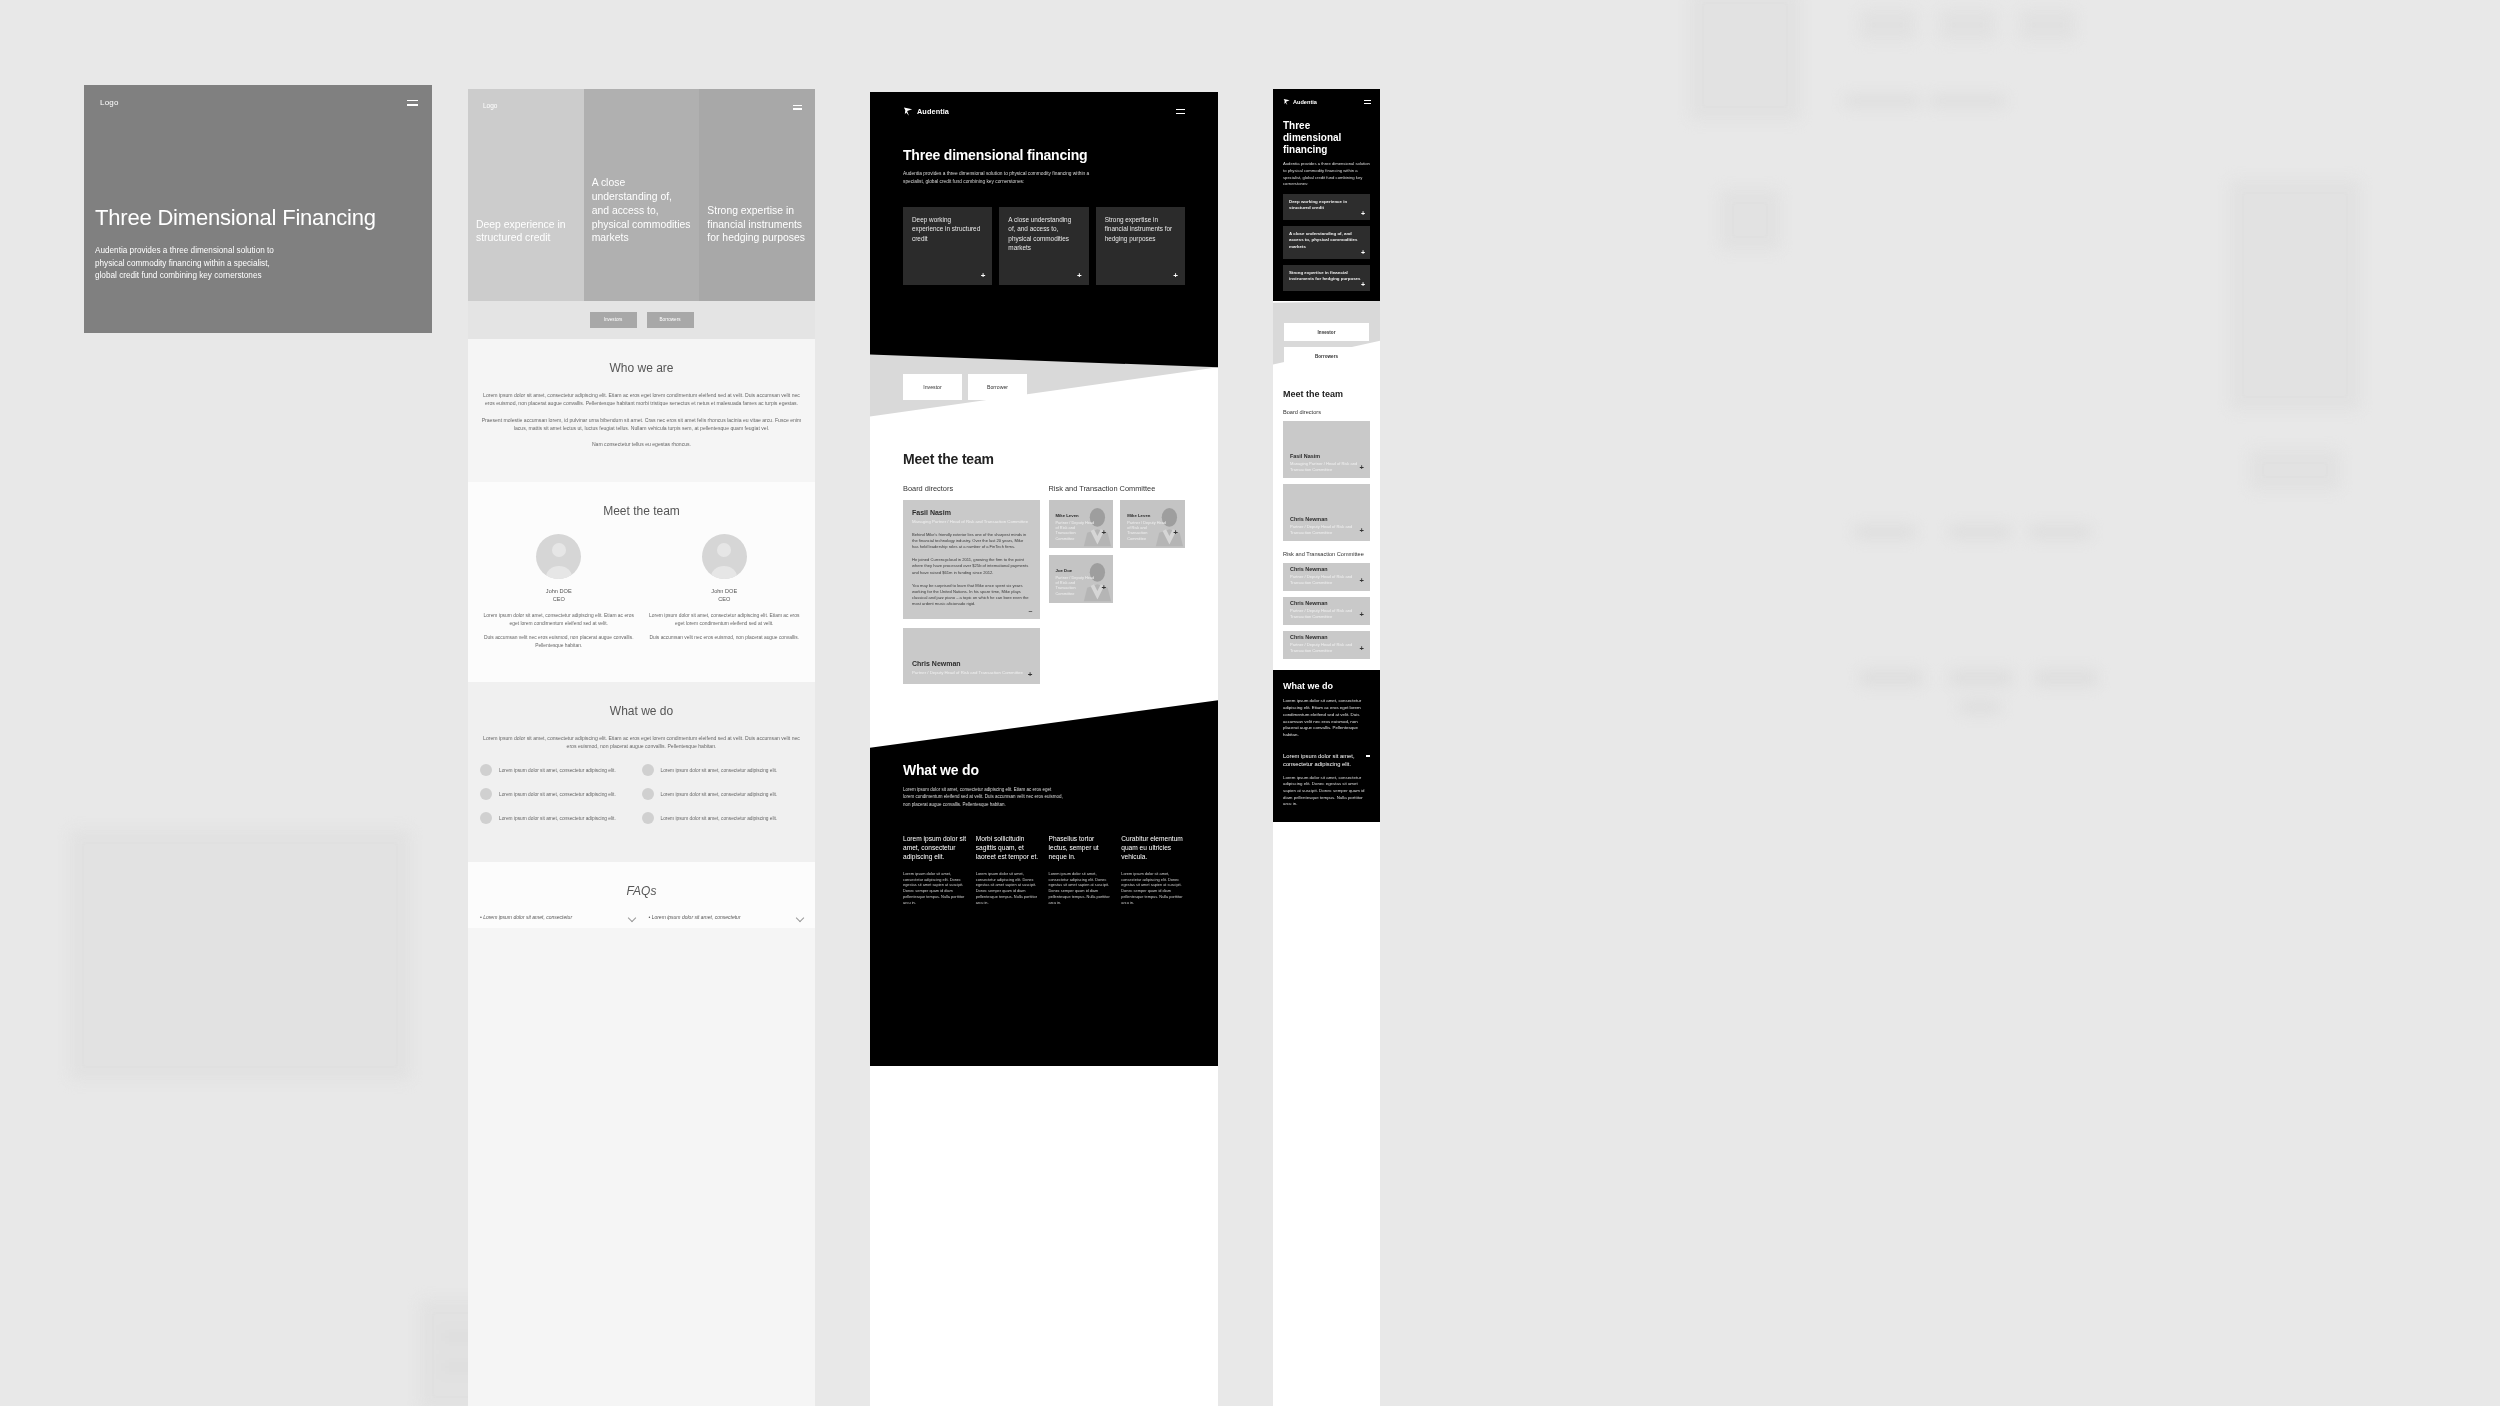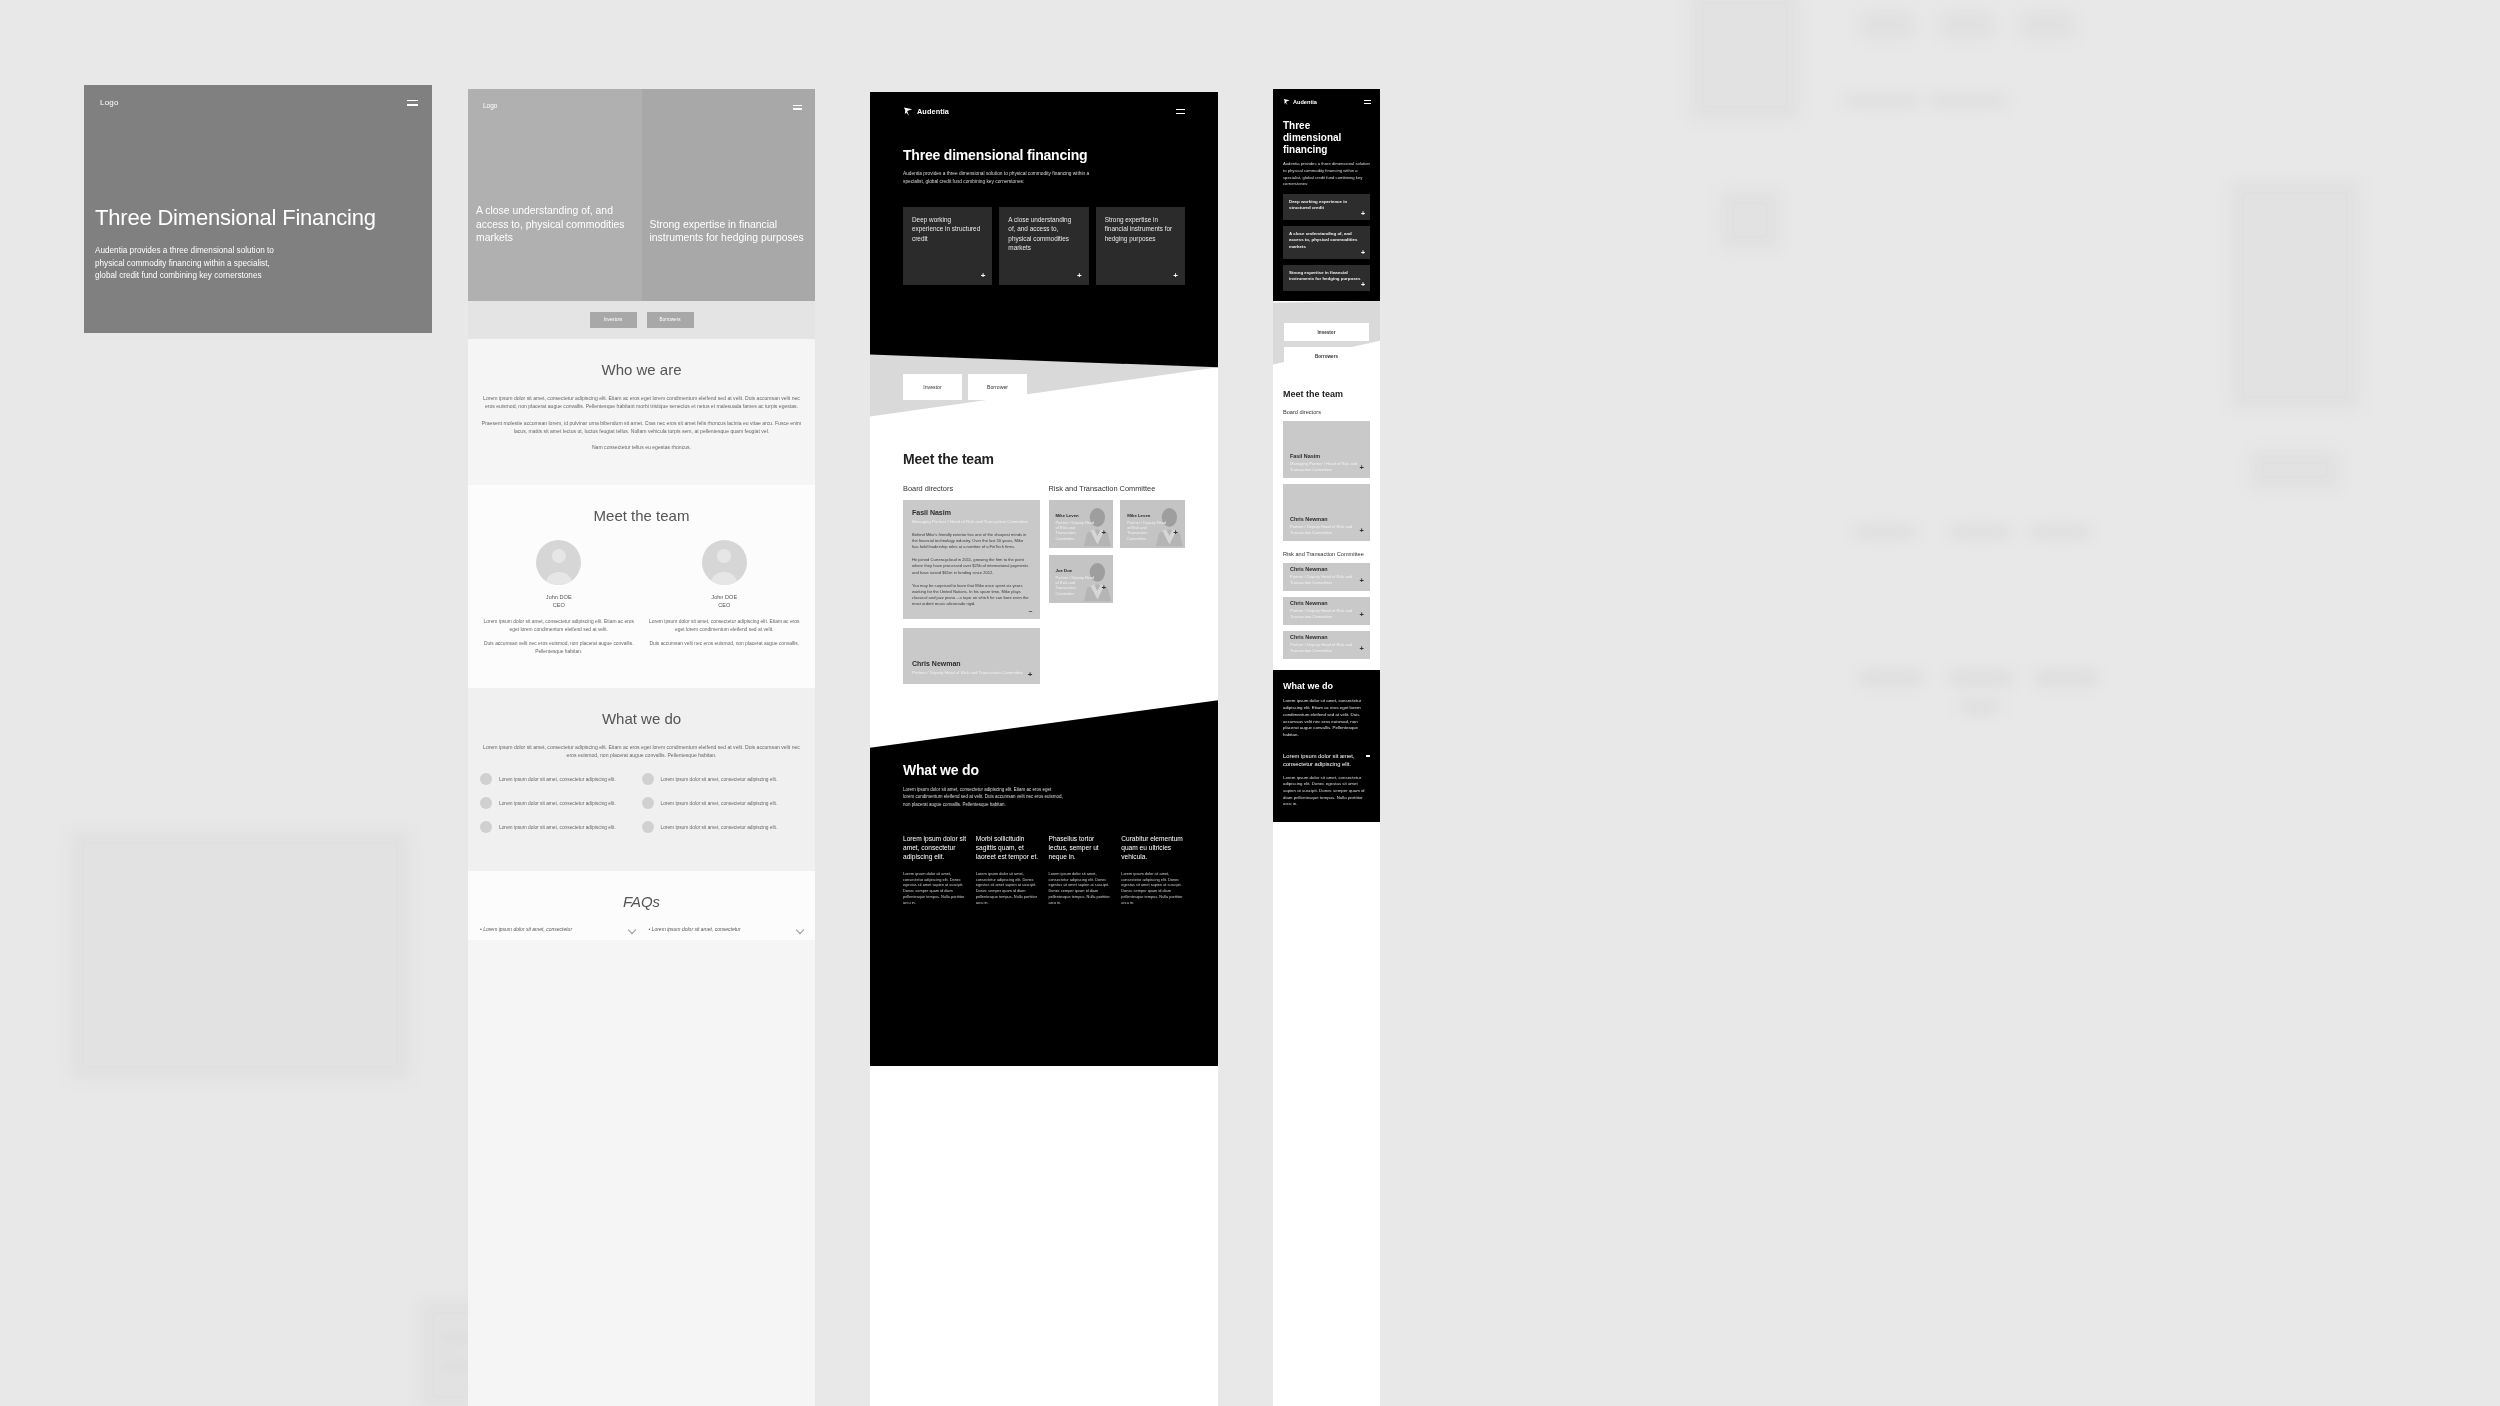--- a/index.html
+++ b/index.html
@@ -37,21 +37,21 @@
   #ab2 .colTxt { color:#fff; font-size:10.4px; line-height:1.32; }
   #ab2 .logo2 { position:absolute; left:15px; top:13px; color:#fff; font-size:6.5px; z-index:3;}
   #ab2 .burger2 { position:absolute; right:13px; top:16px; width:9px; z-index:3;}
   #ab2 .burger2 i { display:block; height:1.1px; background:#fff; margin-bottom:2.4px; }
   #ab2 .ctaBar { height:38px; background:#e4e4e4; display:flex; align-items:center; justify-content:center; gap:10px; }
   #ab2 .ctaBtn { width:47px; height:16px; background:#a8a8a8; color:#fff; font-size:4.6px;
                  display:flex; align-items:center; justify-content:center; text-align:center; line-height:1.2;}
   #ab2 .sect { padding:22px 12px 26px; }
   #ab2 .sect.alt { background:#f0f0f0; }
   #ab2 .sect.white { background:#fcfcfc; }
-  #ab2 h2 { text-align:center; font-size:15px; font-weight:400; color:#555; margin-bottom:16px; }
+  #ab2 h2 { text-align:center; font-size:12px; font-weight:400; color:#555; margin-bottom:16px; }
   #ab2 .p { text-align:center; font-size:5.1px; line-height:1.62; color:#666; margin-bottom:8px; }
   #ab2 .team { display:flex; gap:8px; margin-top:4px; }
   #ab2 .member { flex:1; text-align:center; }
   #ab2 .avatar { width:45px; height:45px; border-radius:50%; background:#d6d6d6; margin:0 auto 8px;
                  position:relative; overflow:hidden; }
   #ab2 .avatar::before { content:""; position:absolute; left:50%; top:9px; transform:translateX(-50%);
                  width:14px; height:14px; border-radius:50%; background:#e6e6e6; }
   #ab2 .avatar::after { content:""; position:absolute; left:50%; bottom:-9px; transform:translateX(-50%);
                  width:26px; height:22px; border-radius:50% 50% 0 0; background:#e6e6e6; }
   #ab2 .mname { font-size:5.6px; color:#555; line-height:1.45; margin-bottom:9px; }
@@ -193,20 +193,23 @@
   </div>
 
   <div class="artboard" id="ab2">
 
     <div class="hero">
       <div class="logo2">Logo</div>
       <div class="burger2">
           <i></i>
           <i></i>
         </div>
+      <div class="col c1">
+        <div class="colTxt">Deep experience in structured credit</div>
+      </div>
       <div class="col c2">
         <div class="colTxt">A close understanding of, and access to, physical commodities markets</div>
       </div>
       <div class="col c3">
         <div class="colTxt">Strong expertise in financial instruments for hedging purposes</div>
       </div>
     </div>
 
     <div class="ctaBar">
       <div class="ctaBtn">Investors</div>

